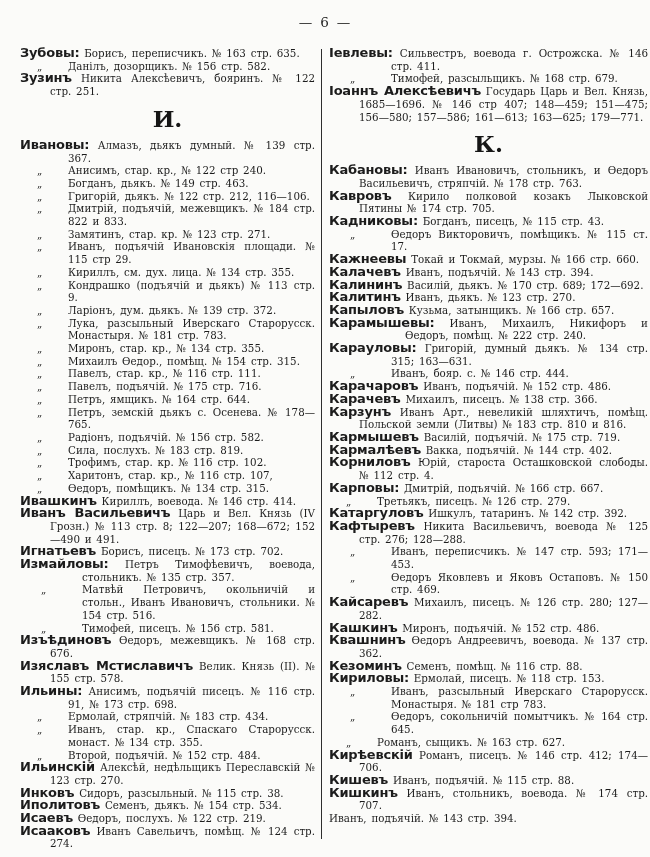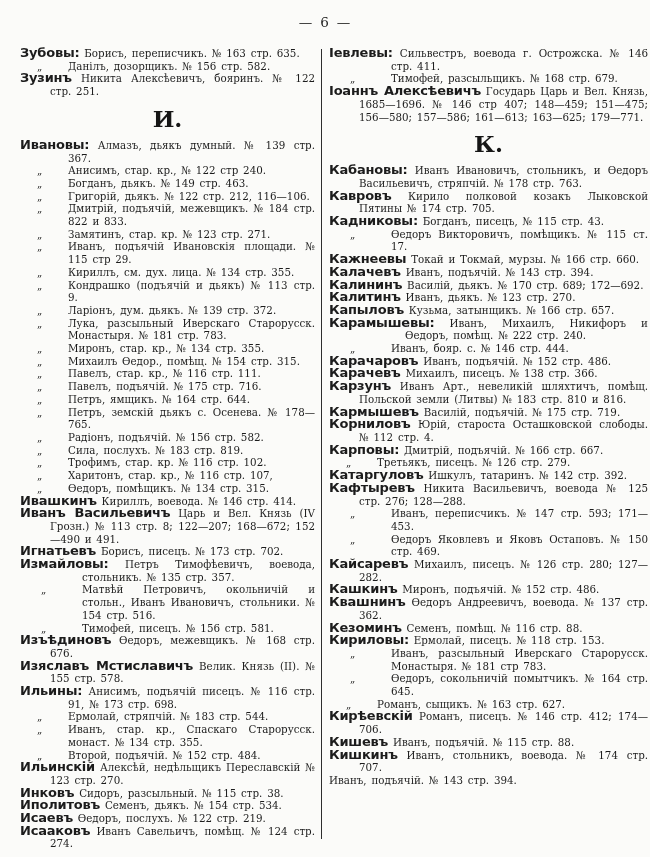--- a/index.html
+++ b/index.html
@@ -89,21 +89,21 @@
         <p class="entry d w1"><span class="dm">„</span><span class="tx">Ѳедоръ, помѣщикъ. № 134 стр. 315.</span></p>
         <p class="entry h w1"><b class="hw">Ивашкинъ</b> <span class="tx">Кириллъ, воевода. № 146 стр. 414.</span></p>
         <p class="entry h w1"><b class="hw">Иванъ Васильевичъ</b> <span class="tx">Царь и Вел. Князь (IV Грозн.) № 113 стр. 8; 122—207; 168—672; 152—490 и 491.</span></p>
         <p class="entry h w1"><b class="hw">Игнатьевъ</b> <span class="tx">Борисъ, писецъ. № 173 стр. 702.</span></p>
         <p class="entry hb w2"><b class="hw">Измайловы:</b> <span class="tx">Петръ Тимофѣевичъ, воевода, стольникъ. № 135 стр. 357.</span></p>
         <p class="entry d w2"><span class="dm">„</span><span class="tx">Матвѣй Петровичъ, окольничій и стольн., Иванъ Ивановичъ, стольники. № 154 стр. 516.</span></p>
         <p class="entry d w2"><span class="dm">„</span><span class="tx">Тимофей, писецъ. № 156 стр. 581.</span></p>
         <p class="entry h w1"><b class="hw">Изъѣдиновъ</b> <span class="tx">Ѳедоръ, межевщикъ. № 168 стр. 676.</span></p>
         <p class="entry h w1"><b class="hw">Изяславъ Мстиславичъ</b> <span class="tx">Велик. Князь (II). № 155 стр. 578.</span></p>
         <p class="entry hb w1"><b class="hw">Ильины:</b> <span class="tx">Анисимъ, подъячій писецъ. № 116 стр. 91, № 173 стр. 698.</span></p>
-        <p class="entry d w1"><span class="dm">„</span><span class="tx">Ермолай, стряпчій. № 183 стр. 544.</span></p>
+        <p class="entry d w1"><span class="dm">„</span><span class="tx">Ермолай, стряпчій. № 183 стр. 434.</span></p>
         <p class="entry d w1"><span class="dm">„</span><span class="tx">Иванъ, стар. кр., Спаскаго Старорусск. монаст. № 134 стр. 355.</span></p>
         <p class="entry d w1"><span class="dm">„</span><span class="tx">Второй, подъячій. № 152 стр. 484.</span></p>
         <p class="entry h w1"><b class="hw">Ильинскій</b> <span class="tx">Алексѣй, недѣльщикъ Переславскій № 123 стр. 270.</span></p>
         <p class="entry h w1"><b class="hw">Инковъ</b> <span class="tx">Сидоръ, разсыльный. № 115 стр. 38.</span></p>
         <p class="entry h w1"><b class="hw">Иполитовъ</b> <span class="tx">Семенъ, дьякъ. № 154 стр. 534.</span></p>
         <p class="entry h w1"><b class="hw">Исаевъ</b> <span class="tx">Ѳедоръ, послухъ. № 122 стр. 219.</span></p>
         <p class="entry h w1"><b class="hw">Исааковъ</b> <span class="tx">Иванъ Савельичъ, помѣщ. № 124 стр. 274.</span></p>
         <div class="sec-h">I.</div>
       </div>
     <div class="divider"></div>
@@ -115,25 +115,27 @@
         <p class="entry h w1"><b class="hw">Кабановы:</b> <span class="tx">Иванъ Ивановичъ, стольникъ, и Ѳедоръ Васильевичъ, стряпчій. № 178 стр. 763.</span></p>
         <p class="entry h w1"><b class="hw">Кавровъ</b> <span class="tx">Кирило полковой козакъ Лыковской Пятины № 174 стр. 705.</span></p>
         <p class="entry hb w2"><b class="hw">Кадниковы:</b> <span class="tx">Богданъ, писецъ, № 115 стр. 43.</span></p>
         <p class="entry d w2"><span class="dm">„</span><span class="tx">Ѳедоръ Викторовичъ, помѣщикъ. № 115 ст. 17.</span></p>
         <p class="entry h w1"><b class="hw">Кажнеевы</b> <span class="tx">Токай и Токмай, мурзы. № 166 стр. 660.</span></p>
         <p class="entry h w1"><b class="hw">Калачевъ</b> <span class="tx">Иванъ, подъячій. № 143 стр. 394.</span></p>
         <p class="entry h w1"><b class="hw">Калининъ</b> <span class="tx">Василій, дьякъ. № 170 стр. 689; 172—692.</span></p>
         <p class="entry h w1"><b class="hw">Калитинъ</b> <span class="tx">Иванъ, дьякъ. № 123 стр. 270.</span></p>
         <p class="entry h w1"><b class="hw">Капыловъ</b> <span class="tx">Кузьма, затынщикъ. № 166 стр. 657.</span></p>
         <p class="entry hb w3"><b class="hw">Карамышевы:</b> <span class="tx">Иванъ, Михаилъ, Никифоръ и Ѳедоръ, помѣщ. № 222 стр. 240.</span></p>
+        <p class="entry hb w2"><b class="hw">Карауловы:</b> <span class="tx">Григорій, думный дьякъ. № 134 стр. 315; 163—631.</span></p>
         <p class="entry d w2"><span class="dm">„</span><span class="tx">Иванъ, бояр. с. № 146 стр. 444.</span></p>
         <p class="entry h w1"><b class="hw">Карачаровъ</b> <span class="tx">Иванъ, подъячій. № 152 стр. 486.</span></p>
         <p class="entry h w1"><b class="hw">Карачевъ</b> <span class="tx">Михаилъ, писецъ. № 138 стр. 366.</span></p>
         <p class="entry h w1"><b class="hw">Карзунъ</b> <span class="tx">Иванъ Арт., невеликій шляхтичъ, помѣщ. Польской земли (Литвы) № 183 стр. 810 и 816.</span></p>
         <p class="entry h w1"><b class="hw">Кармышевъ</b> <span class="tx">Василій, подъячій. № 175 стр. 719.</span></p>
+        <p class="entry h w1"><b class="hw">Кармалѣевъ</b> <span class="tx">Вакка, подъячій. № 144 стр. 402.</span></p>
         <p class="entry h w1"><b class="hw">Корниловъ</b> <span class="tx">Юрій, староста Осташковской слободы. № 112 стр. 4.</span></p>
         <p class="entry hb w1"><b class="hw">Карповы:</b> <span class="tx">Дмитрій, подъячій. № 166 стр. 667.</span></p>
         <p class="entry d w1"><span class="dm">„</span><span class="tx">Третьякъ, писецъ. № 126 стр. 279.</span></p>
         <p class="entry h w1"><b class="hw">Катаргуловъ</b> <span class="tx">Ишкулъ, татаринъ. № 142 стр. 392.</span></p>
         <p class="entry h w1"><b class="hw">Кафтыревъ</b> <span class="tx">Никита Васильевичъ, воевода № 125 стр. 276; 128—288.</span></p>
         <p class="entry d w2"><span class="dm">„</span><span class="tx">Иванъ, переписчикъ. № 147 стр. 593; 171—453.</span></p>
         <p class="entry d w2"><span class="dm">„</span><span class="tx">Ѳедоръ Яковлевъ и Яковъ Остаповъ. № 150 стр. 469.</span></p>
         <p class="entry h w1"><b class="hw">Кайсаревъ</b> <span class="tx">Михаилъ, писецъ. № 126 стр. 280; 127—282.</span></p>
         <p class="entry h w1"><b class="hw">Кашкинъ</b> <span class="tx">Миронъ, подъячій. № 152 стр. 486.</span></p>
         <p class="entry h w1"><b class="hw">Квашнинъ</b> <span class="tx">Ѳедоръ Андреевичъ, воевода. № 137 стр. 362.</span></p>

